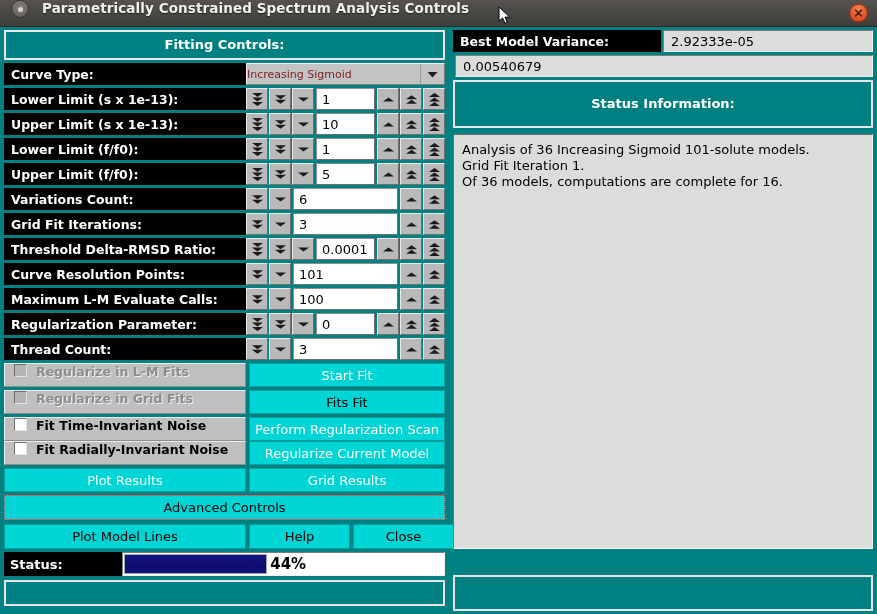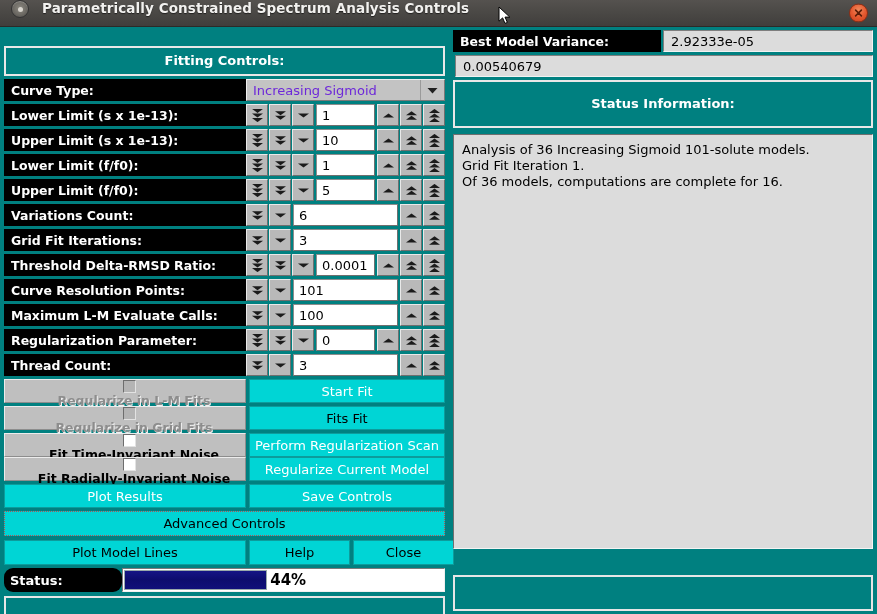--- a/index.html
+++ b/index.html
@@ -34,21 +34,21 @@
     position:absolute;right:9px;top:50%;transform:translateY(-50%);
     width:17px;height:17px;border-radius:50%;
     background:radial-gradient(circle at 50% 32%,#f08a5c 0%,#e4572e 52%,#c7411f 100%);
     border:1px solid #8f2e15;cursor:pointer;
     display:flex;align-items:center;justify-content:center;
   }
   #close-btn svg{display:block;}
   #cursor{position:absolute;left:498px;top:6px;pointer-events:none;}
   
   #content{position:relative;width:877px;height:587px;background:#008080;}
-  #left-pane{position:absolute;left:0;top:16px;width:449px;height:430px;}
+  #left-pane{position:absolute;left:0;top:0;width:449px;height:430px;}
   #right-pane{position:absolute;left:449px;top:0;width:428px;height:587px;}
   .pad{padding:3px 4px 0 4px;}
   
   .banner{
     background:#008080;color:#ffffff;font-weight:bold;font-size:13px;
     text-align:center;padding:5px 0 6px 0;
     border:2px solid #e8e8e8;box-sizing:border-box;
   }
   .row{display:flex;align-items:stretch;margin-bottom:3px;height:22px;}
   .lbl{
@@ -58,21 +58,21 @@
   }
   .lbl-left{width:242px;flex:0 0 242px;}
   .ctrl{flex:1 1 auto;display:flex;align-items:stretch;min-width:0;}
   
   .combo{
     flex:1 1 auto;display:flex;align-items:center;
     background:#c3c3c3;border:1px solid #7a7a7a;
     border-top-color:#efefef;border-left-color:#efefef;
     box-sizing:border-box;cursor:pointer;position:relative;
   }
-  .combo-text{padding-left:6px;font-size:13px;color:#6d28d9;flex:1 1 auto;
+  .combo-text{font-size:11px;color:#7f1d1d;flex:1 1 auto;
     white-space:nowrap;overflow:hidden;}
   .combo-arrow{
     width:24px;display:flex;align-items:center;justify-content:center;
     border-left:1px solid #9a9a9a;height:100%;box-sizing:border-box;
   }
   
   .spin{flex:1 1 auto;display:flex;align-items:stretch;min-width:0;}
   .sbtn{
     width:22px;flex:0 0 22px;background:#b9b9b9;
     border:1px solid #6f6f6f;border-top-color:#e9e9e9;border-left-color:#e9e9e9;
@@ -81,24 +81,24 @@
   }
   .sbtn.r{margin-right:0;margin-left:1px;}
   .sfield{
     flex:1 1 auto;min-width:0;background:#ffffff;
     border:1px solid #6f6f6f;border-top-color:#8d8d8d;border-left-color:#8d8d8d;
     box-sizing:border-box;display:flex;align-items:center;
     padding-left:5px;font-size:13px;color:#000;margin:0 1px;cursor:text;
   }
   
   .cbrow{
-    height:24px;display:flex;align-items:center;
+    height:24px;display:flex;
     background:#bfbfbf;border:1px solid #8d8d8d;
     border-top-color:#ececec;border-left-color:#ececec;
-    box-sizing:border-box;padding-left:9px;cursor:pointer;flex-direction:column;
+    box-sizing:border-box;padding-left:9px;cursor:pointer;
   }
   .cbbox{
     width:13px;height:13px;flex:0 0 13px;box-sizing:border-box;
     background:#ffffff;border:1px solid #6d6d6d;
     border-bottom-color:#e2e2e2;border-right-color:#e2e2e2;
   }
   .cbrow.disabled .cbbox{background:#b4b4b4;}
   .cblabel{margin-left:9px;font-weight:bold;font-size:12.5px;color:#000;white-space:nowrap;}
   .cbrow.disabled .cblabel{color:#8d8d8d;text-shadow:1px 1px 0 #f0f0f0;}
   
@@ -124,21 +124,21 @@
     line-height:16px;overflow:hidden;white-space:pre-line;cursor:text;
   }
   #right-bottom-panel{
     position:absolute;left:4px;top:548px;width:420px;height:36px;
     background:#008080;border:2px solid #e6e6e6;box-sizing:border-box;
   }
   
   #statusrow{display:flex;height:24px;margin-top:3px;}
   #status-lbl{
     width:118px;flex:0 0 118px;background:#000;color:#fff;font-weight:bold;
-    font-size:13px;display:flex;align-items:center;padding-left:6px;box-sizing:border-box;border-radius:9px;
+    font-size:13px;display:flex;align-items:center;padding-left:6px;box-sizing:border-box;
   }
   #progress{
     flex:1 1 auto;background:#ffffff;border:1px solid #7b7b7b;
     border-bottom-color:#f0f0f0;border-right-color:#f0f0f0;
     box-sizing:border-box;position:relative;display:flex;align-items:center;
   }
   #progress-fill{
     position:absolute;left:1px;top:1px;bottom:1px;
     background:linear-gradient(to bottom,#151585 0%,#0d0d6e 50%,#10107a 100%);
     border:1px solid #9aa;
@@ -631,21 +631,21 @@
           </div>
           <div style="display: flex; gap: 3px; margin-bottom: 3px;">
             <div class="cbrow" style="width: 242px; flex: 0 0 242px;">
               <span class="cbbox"></span>
               <span class="cblabel">Fit Radially-Invariant Noise</span>
             </div>
             <div class="btn wt" style="flex: 1 1 auto;">Regularize Current Model</div>
           </div>
           <div style="display: flex; gap: 3px; margin-bottom: 3px;">
             <div class="btn wt" style="width: 242px; flex: 0 0 242px;">Plot Results</div>
-            <div class="btn wt" style="flex: 1 1 auto;">Save Controls</div>
+            <div class="btn wt" style="flex: 1 1 auto;">Grid Results</div>
           </div>
         </div>
 
       <div class="btn dotted" style="margin-top:3px;height:25px;">Advanced Controls</div>
 
       <div id="bottom-btn-row" style="display:flex;gap:3px;margin-top:4px;">
           <div class="btn" style="height: 25px; width: 242px; flex: 0 0 242px;">Plot Model Lines</div>
           <div class="btn" style="height: 25px; width: 101px; flex: 0 0 101px;">Help</div>
           <div class="btn" style="height: 25px; width: 101px; flex: 0 0 101px;">Close</div>
         </div>

